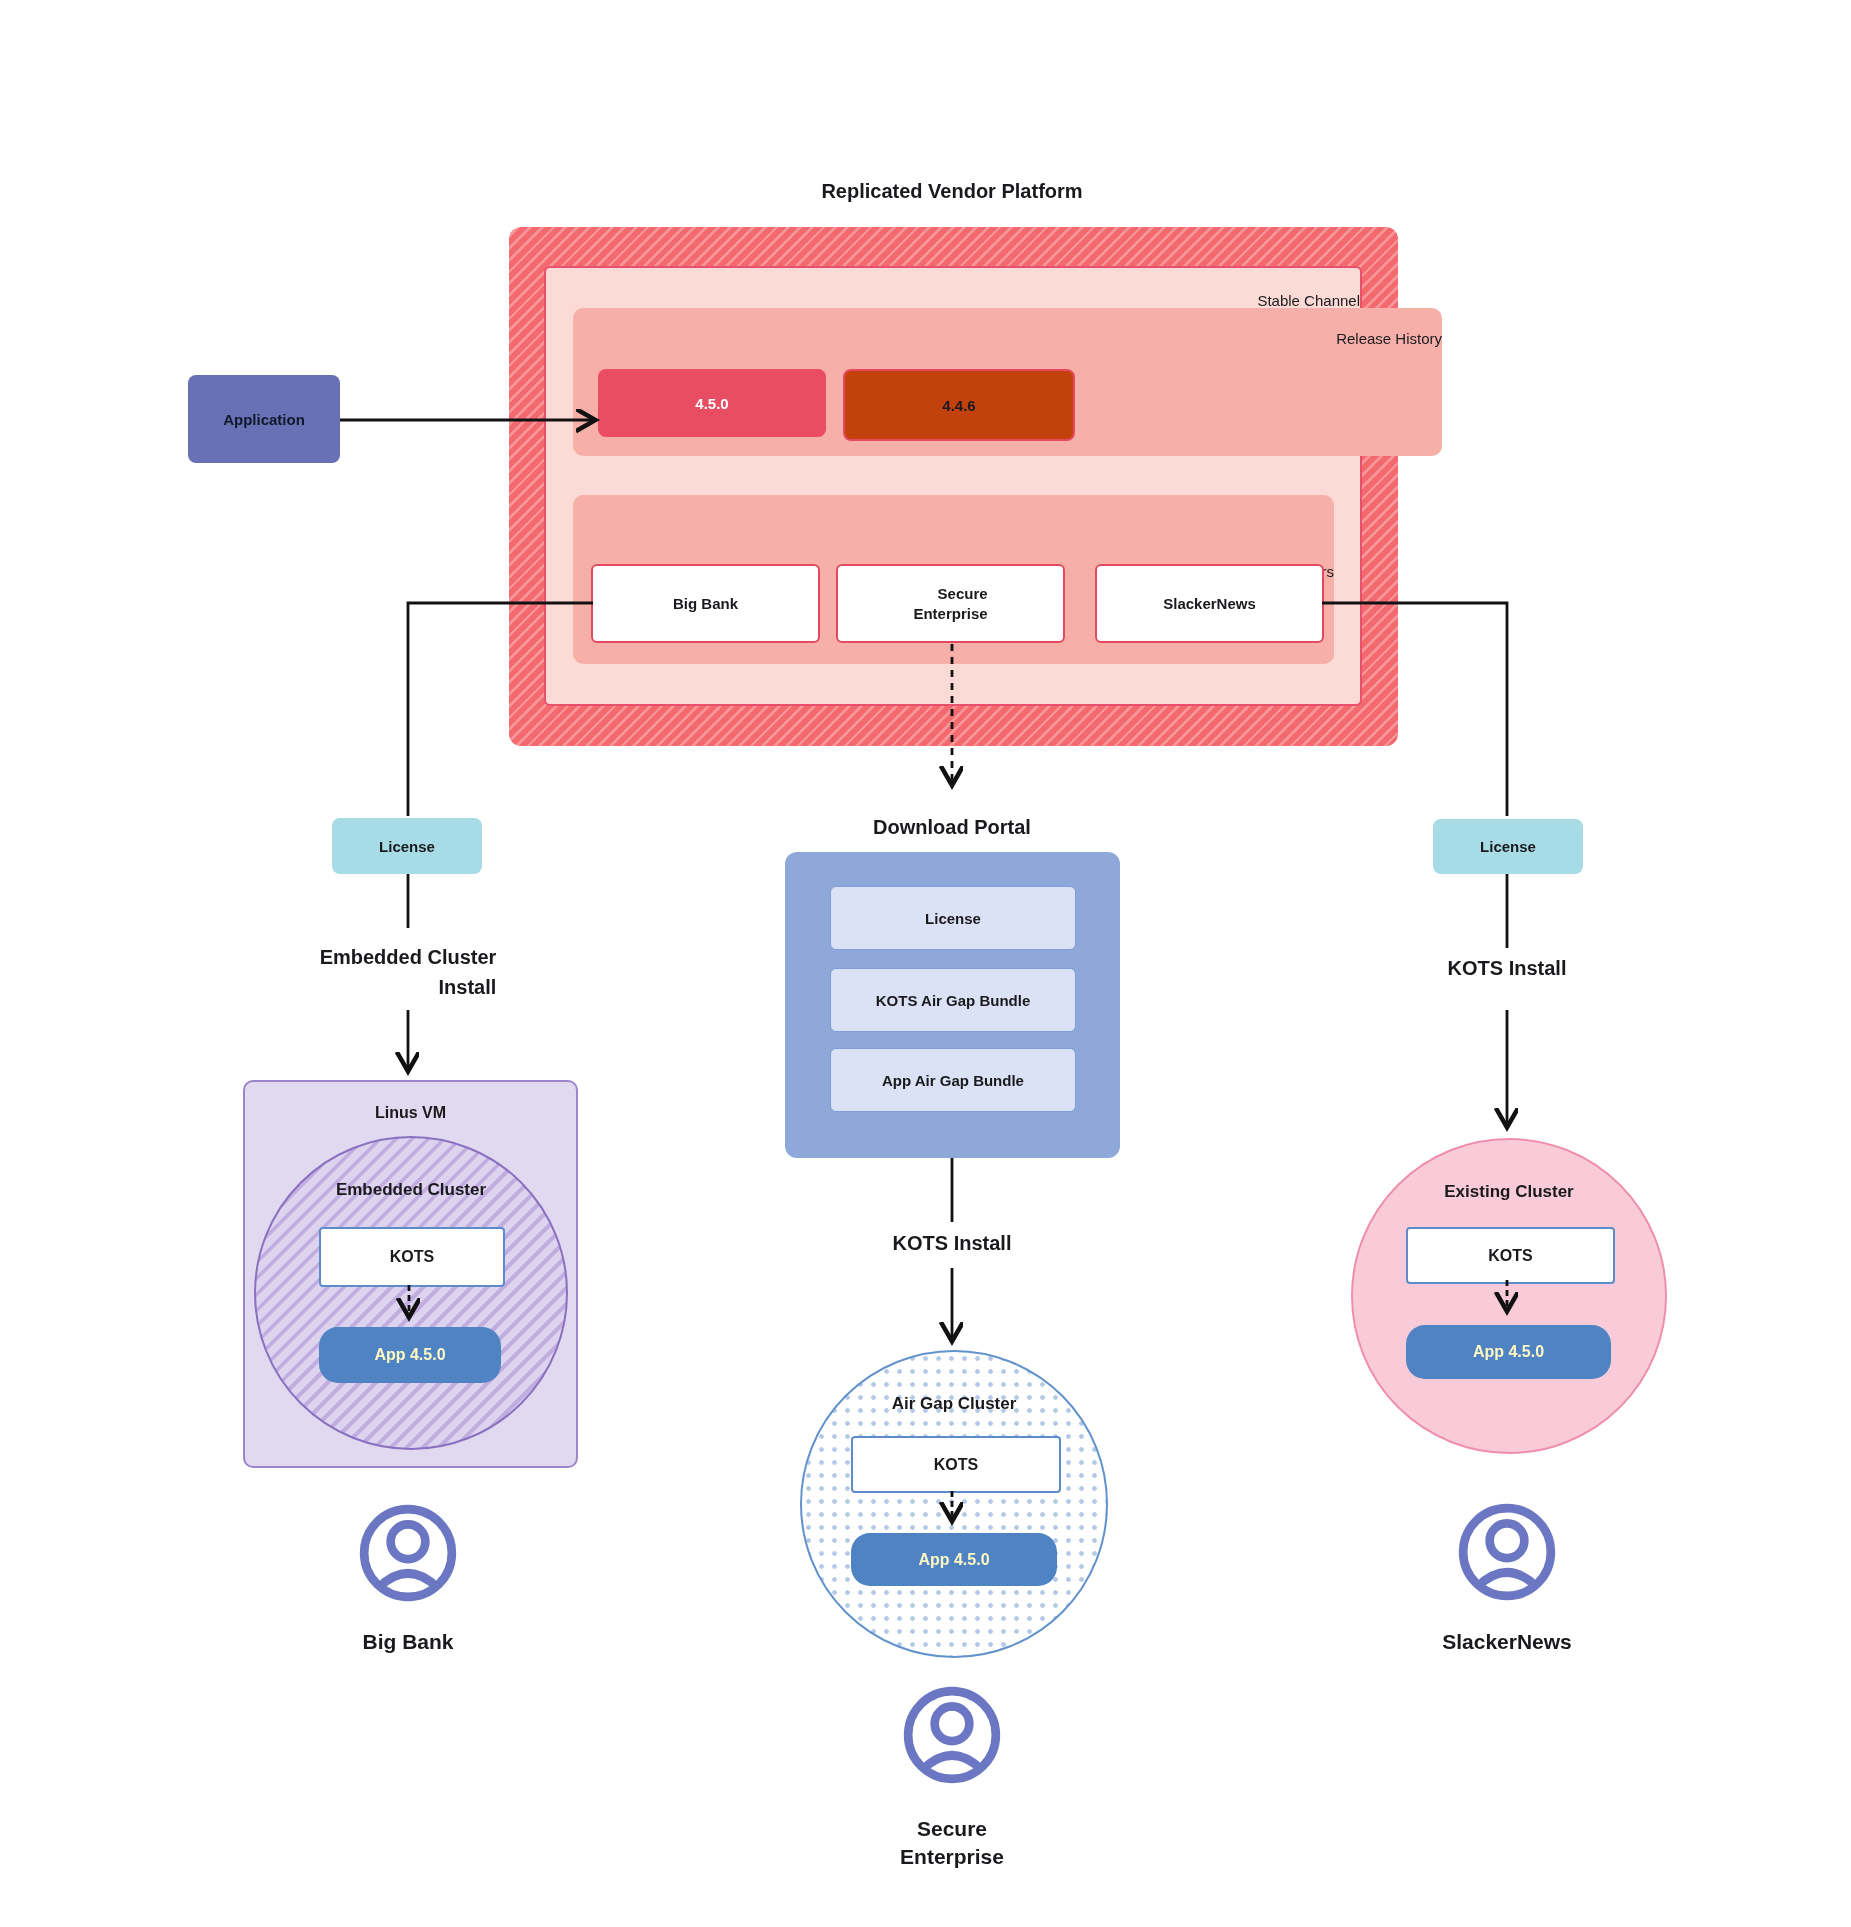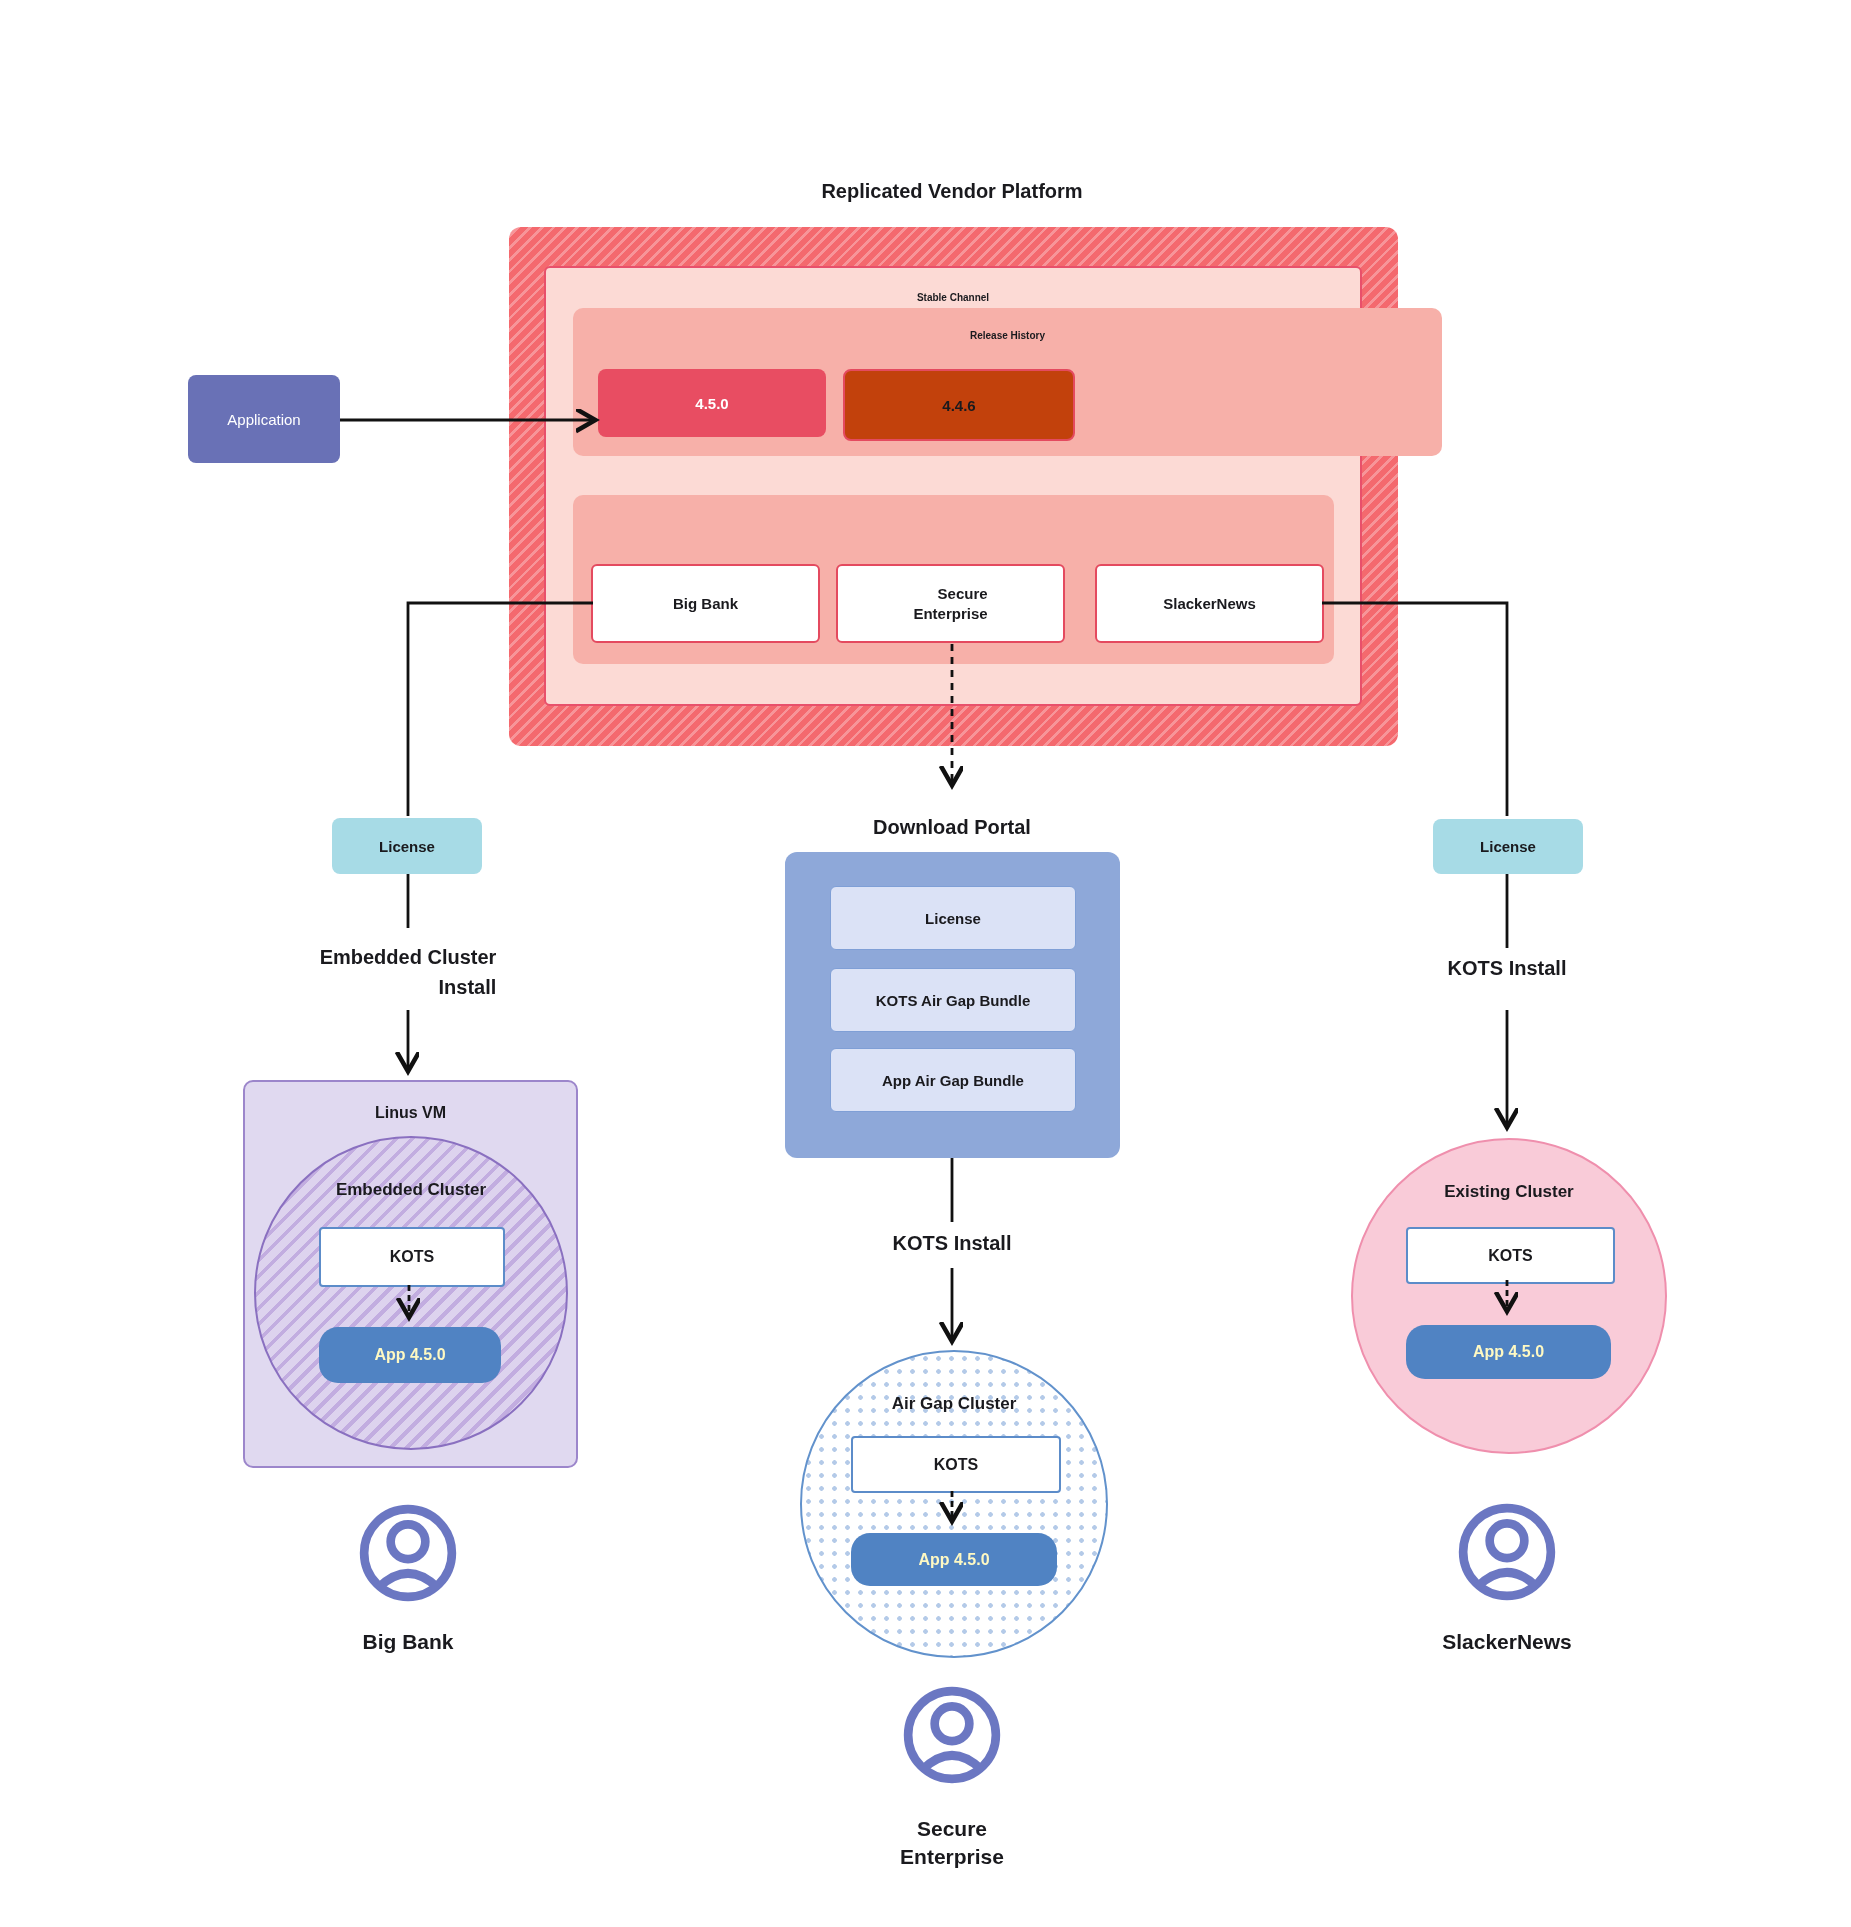--- a/index.html
+++ b/index.html
@@ -12,27 +12,27 @@
   .diagram-title{font-size:20px;font-weight:600;}
   
   .hatched-red{
     background:repeating-linear-gradient(135deg,var(--red_base) 0 5.6px,var(--red_stripe) 5.6px 8.3px);
     border-radius:12px;
   }
   .stable-channel{
     background:var(--channel_bg);border:2px solid var(--channel_border);border-radius:6px;
   }
   .group-pink{background:var(--group_bg);border-radius:10px;}
-  .group-label,.section-label{font-size:10px;font-weight:700;text-align:center;}
+  .group-label,.section-label{font-size:15px;font-weight:400;text-align:right;}
   .version-box{border-radius:8px;font-size:15px;font-weight:600;}
   .version-current{background:var(--release_current_bg);color:#fff;}
   .version-prev{background:#c2410c;border:2px solid var(--box_border_red);}
   .customer-box{background:#fff;border:2px solid var(--box_border_red);border-radius:6px;
     font-size:15px;font-weight:600;line-height:20px;}
-  .application-box{background:var(--purple_app);color:#ffffff;border-radius:8px;font-size:15px;font-weight:400;}
+  .application-box{background:var(--purple_app);color:#0f172a;border-radius:8px;font-size:15px;font-weight:700;}
   .license-box{background:var(--teal);border-radius:8px;font-size:15px;font-weight:600;}
   .flow-label{font-size:20px;font-weight:600;line-height:30px;}
   
   .vm-box{background:var(--vm_bg);border:2px solid var(--vm_border);border-radius:10px;}
   .vm-title{font-size:16px;font-weight:700;text-align:center;}
   .circle{border-radius:50%;}
   .circle-purple{
     background:repeating-linear-gradient(135deg,var(--circle_purple_bg) 0 7.3px,var(--circle_purple_stripe) 7.3px 11.3px);
     border:2.5px solid var(--circle_purple_border);
   }

